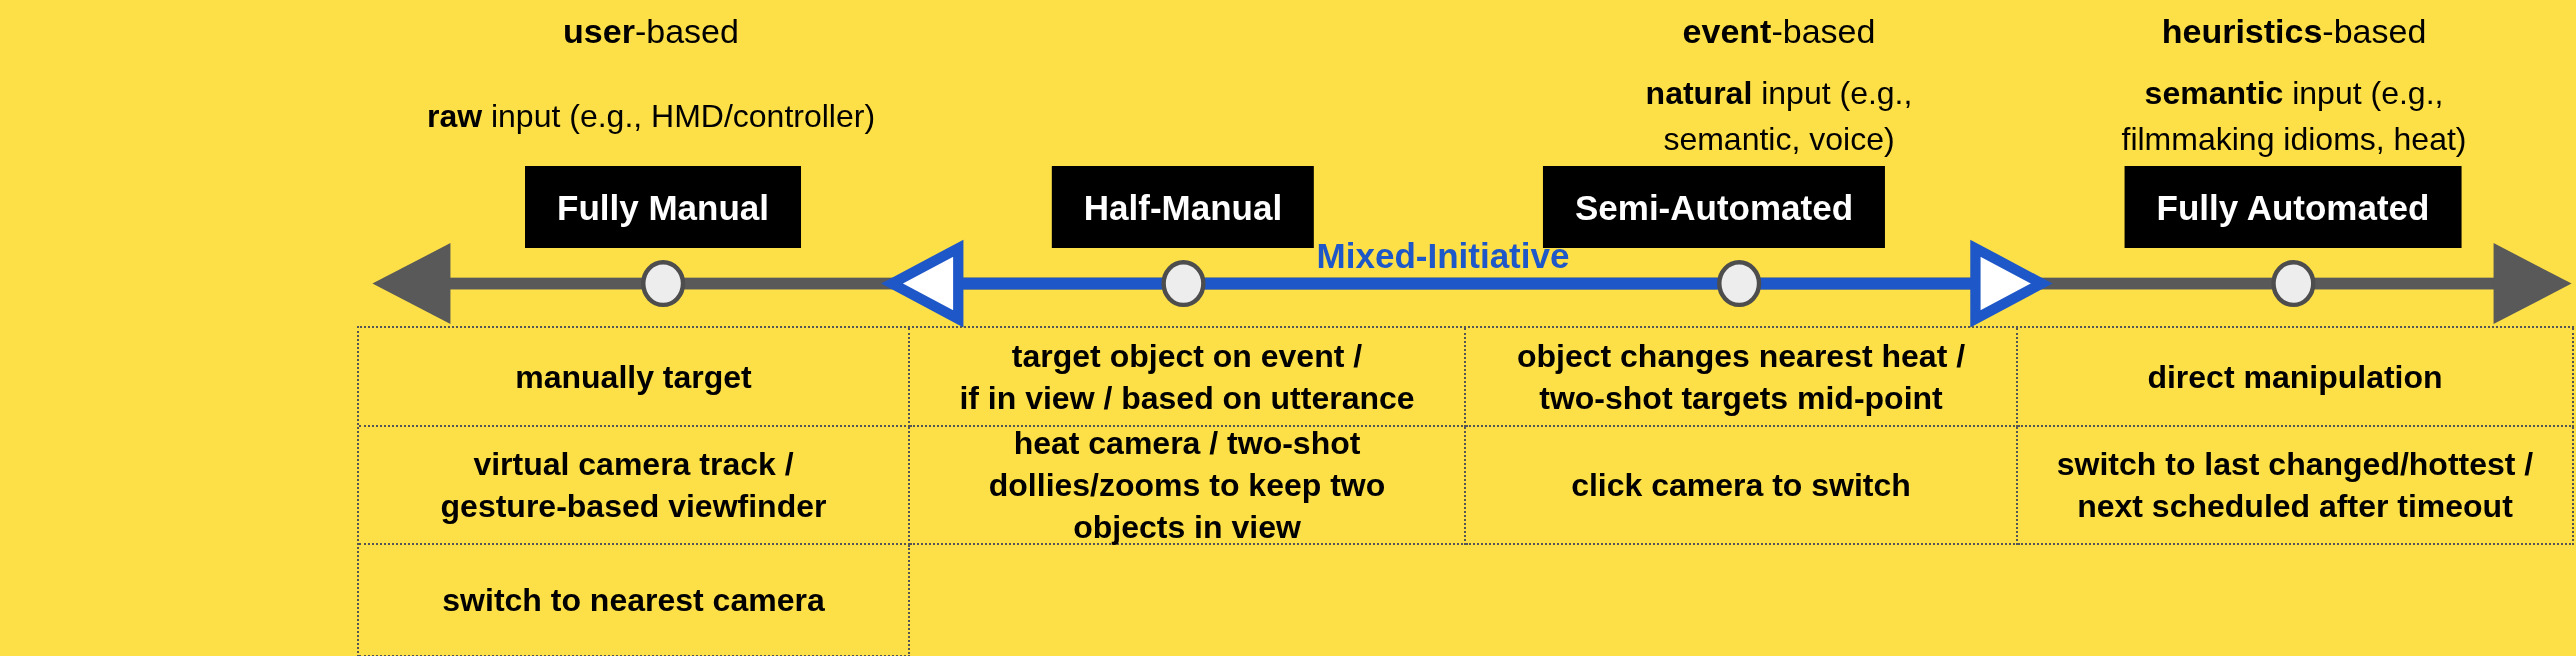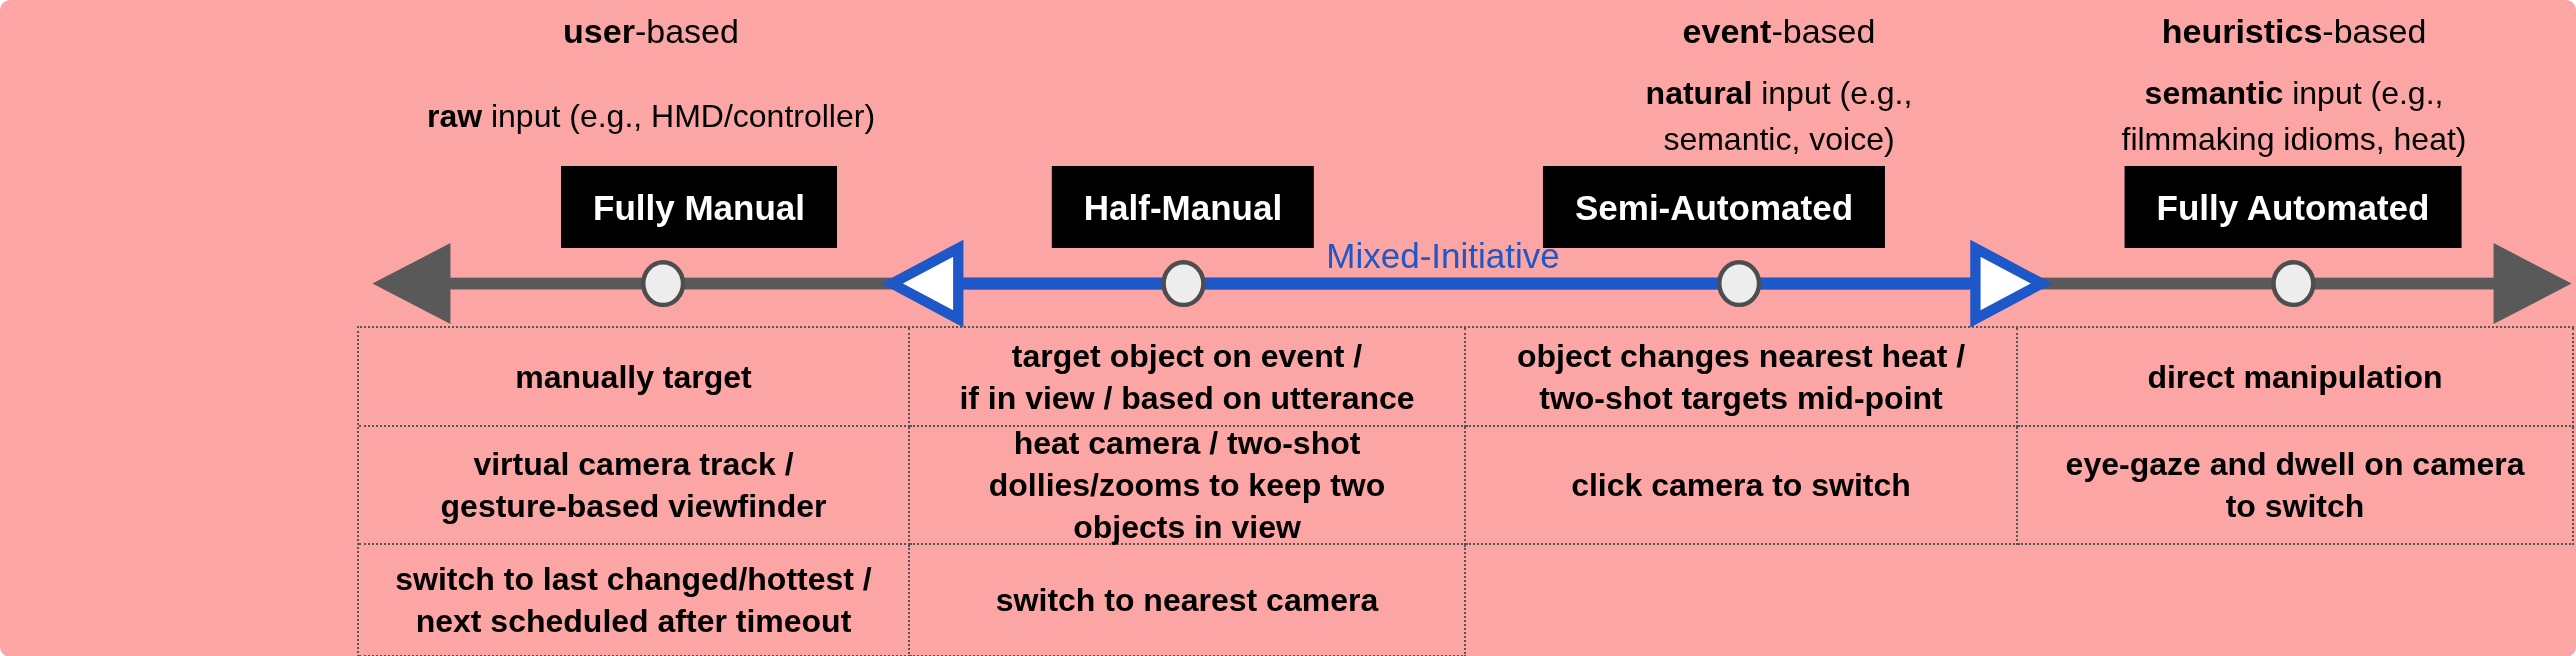--- a/index.html
+++ b/index.html
@@ -1,24 +1,23 @@
 <!DOCTYPE html>
 <html style="--accent-blue: #1e57c8;font-size:11.8px"><head>
 <meta charset="utf-8">
 <style>
   html, body { margin: 0; padding: 0; background: #ffffff; }
   #figure {
     position: relative;
     width: 2576px;
     height: 657px;
-    background: #fca5a5;
+    background: #fde047;
     font-family: "Liberation Sans", sans-serif;
     color: #000;
     overflow: hidden;
-    border-radius: 10px;
   }
 
   
   .hcol {
     position: absolute;
     top: 10.3px;
     width: 574px;
     height: 153px;
     text-align: center;
   }
@@ -64,21 +63,21 @@
     top: 234px;
     width: 2576px;
     height: 105px;
   }
   #mixed-initiative-label {
     position: absolute;
     left: 1443px;
     top: 236px;
     transform: translateX(-50%);
     font-size: 35px;
-    font-weight: 400;
+    font-weight: 700;
     color: var(--accent-blue, #1e57c8);
     white-space: nowrap;
     z-index: 3;
   }
 
   
   #spectrum-table {
     position: absolute;
     left: 0;
     top: 326px;
@@ -127,21 +126,21 @@
     <div class="input-line"><span><b>natural</b><span> input (e.g.,
 semantic, voice)</span></span></div>
   </div>
 
   <div class="hcol" style="left:2007px">
     <div class="basis-line"><b>heuristics</b><span>-based</span></div>
     <div class="input-line"><span><b>semantic</b><span> input (e.g.,
 filmmaking idioms, heat)</span></span></div>
   </div>
 
-  <div class="level-box" style="left:699px">Fully Manual</div>
+  <div class="level-box" style="left:663px">Fully Manual</div>
   <div class="level-box" style="left:1183px">Half-Manual</div>
   <div class="level-box" style="left:1714px">Semi-Automated</div>
   <div class="level-box" style="left:2293px">Fully Automated</div>
 
   <div id="mixed-initiative-label">Mixed-Initiative</div>
 
   <svg id="arrow-strip" viewBox="0 0 3500 142">
 
     <rect x="560" y="59" width="2890" height="16" fill="#595959"></rect>
     <polygon points="506,67 612,12 612,122" fill="#595959"></polygon>
@@ -167,22 +166,20 @@
 two-shot targets mid-point</div>
 
       <div class="cell">direct manipulation</div>
       <div class="cell">virtual camera track /
 gesture-based viewfinder</div>
       <div class="cell">heat camera / two-shot
 dollies/zooms to keep two
 objects in view</div>
 
       <div class="cell">click camera to switch</div>
-      <div class="cell">eye-gaze and dwell on camera
-to switch</div>
       <div class="cell">switch to last changed/hottest /
 next scheduled after timeout</div>
       <div class="cell">switch to nearest camera</div>
     </div>
   </div>
 
 </div>
 
 
 </body></html>

